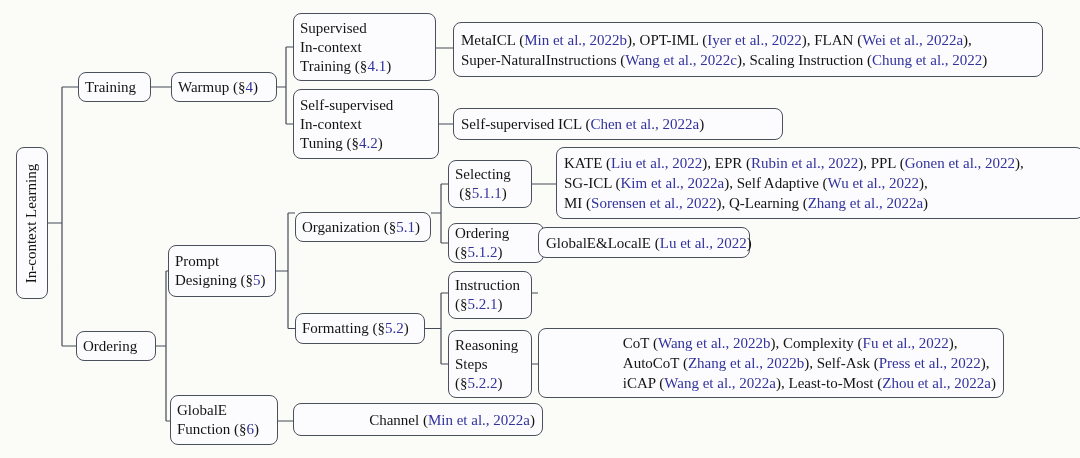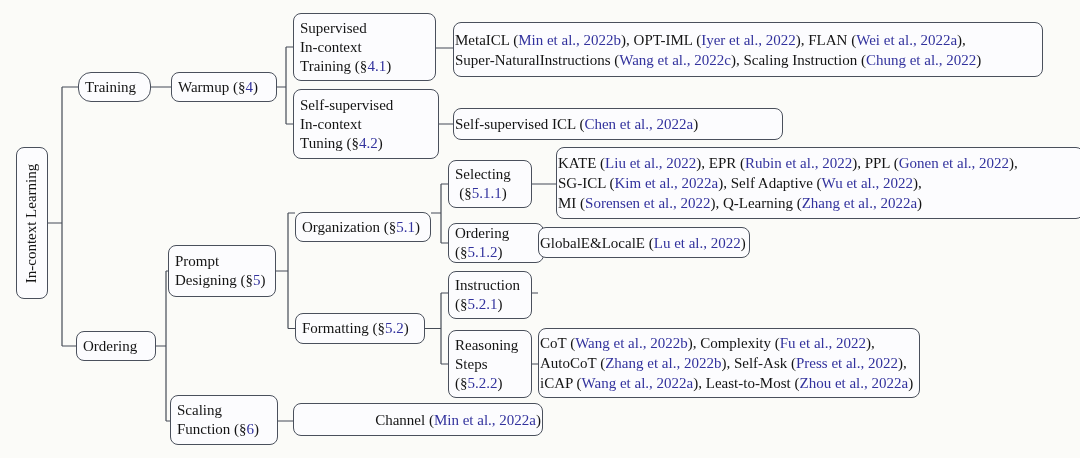--- a/index.html
+++ b/index.html
@@ -15,21 +15,21 @@
     position:absolute;box-sizing:border-box;
     border:1.3px solid var(--border,#4a505c);
     border-radius:8px;
     background:var(--boxbg,#fcfcfe);
     display:flex;align-items:center;
     padding:2px 6px;
     font-size:15px;line-height:19px;
     color:var(--ink,#141414);
     white-space:nowrap;
   }
-  .leaf{line-height:20px;padding:2px 1px;}
+  .leaf{line-height:20px;padding:2px 7px;}
   .root{justify-content:center;padding:0;}
   .root .vlabel{transform:rotate(-90deg);white-space:nowrap;font-size:15px;color:var(--ink,#141414);}
   .cite,.ref{color:var(--accent,#32329d);}
 </style>
 </head>
 <body>
 
 <div class="canvas">
 
   <svg class="connectors" viewBox="0 0 1080 458" xmlns="http://www.w3.org/2000/svg">
@@ -46,21 +46,21 @@
              M425 328.5 H441 M441 293 V364 M441 293 H448 M441 364 H448
              M532 293 H538
              M532 364 H538
              M278 421 H293"></path>
   </svg>
 
   <div class="box root" style="left:16px;top:147px;width:32px;height:152px;">
     <span class="vlabel">In-context Learning</span>
   </div>
 
-  <div class="box" style="left:78px;top:72px;width:73px;height:30px;border-radius:13px;">
+  <div class="box" style="left:78px;top:72px;width:73px;height:30px;">
     <span>Training</span>
   </div>
   <div class="box" style="left:76px;top:331px;width:80px;height:30px;">
     <span>Ordering</span>
   </div>
 
   <div class="box" style="left:171px;top:72px;width:106px;height:30px;">
     <span><span class="plain">Warmup (§</span><span class="ref">4</span><span class="plain">)</span></span>
   </div>
   <div class="box" style="left:293px;top:13px;width:143px;height:68px;">
@@ -96,23 +96,23 @@
   </div>
   <div class="box" style="left:295px;top:313px;width:130px;height:31px;">
     <span><span class="plain">Formatting (§</span><span class="ref">5.2</span><span class="plain">)</span></span>
   </div>
   <div class="box" style="left:448px;top:271px;width:84px;height:48px;">
     <span><span class="plain">Instruction</span><br><span class="plain">(§</span><span class="ref">5.2.1</span><span class="plain">)</span></span>
   </div>
   <div class="box" style="left:448px;top:330px;width:84px;height:68px;">
     <span><span class="plain">Reasoning</span><br><span class="plain">Steps</span><br><span class="plain">(§</span><span class="ref">5.2.2</span><span class="plain">)</span></span>
   </div>
-  <div class="box leaf" style="left:538px;top:328px;width:382px;height:70px;">
+  <div class="box leaf" style="left:538px;top:328px;width:466px;height:70px;justify-content:flex-end;">
     <span><span class="plain">CoT (</span><span class="cite">Wang et al., 2022b</span><span class="plain">), Complexity (</span><span class="cite">Fu et al., 2022</span><span class="plain">),</span><br><span class="plain">AutoCoT (</span><span class="cite">Zhang et al., 2022b</span><span class="plain">), Self-Ask (</span><span class="cite">Press et al., 2022</span><span class="plain">),</span><br><span class="plain">iCAP (</span><span class="cite">Wang et al., 2022a</span><span class="plain">), Least-to-Most (</span><span class="cite">Zhou et al., 2022a</span><span class="plain">)</span></span>
   </div>
   <div class="box" style="left:170px;top:395px;width:108px;height:50px;">
-    <span><span class="plain">Scaling</span><br><span class="plain">Function (§</span><span class="ref">6</span><span class="plain">)</span></span>
+    <span><span class="plain">GlobalE</span><br><span class="plain">Function (§</span><span class="ref">6</span><span class="plain">)</span></span>
   </div>
   <div class="box leaf" style="left:293px;top:403px;width:250px;height:33px;justify-content:flex-end;">
     <span><span class="plain">Channel (</span><span class="cite">Min et al., 2022a</span><span class="plain">)</span></span>
   </div>
 
 </div>
 
 </body></html>

